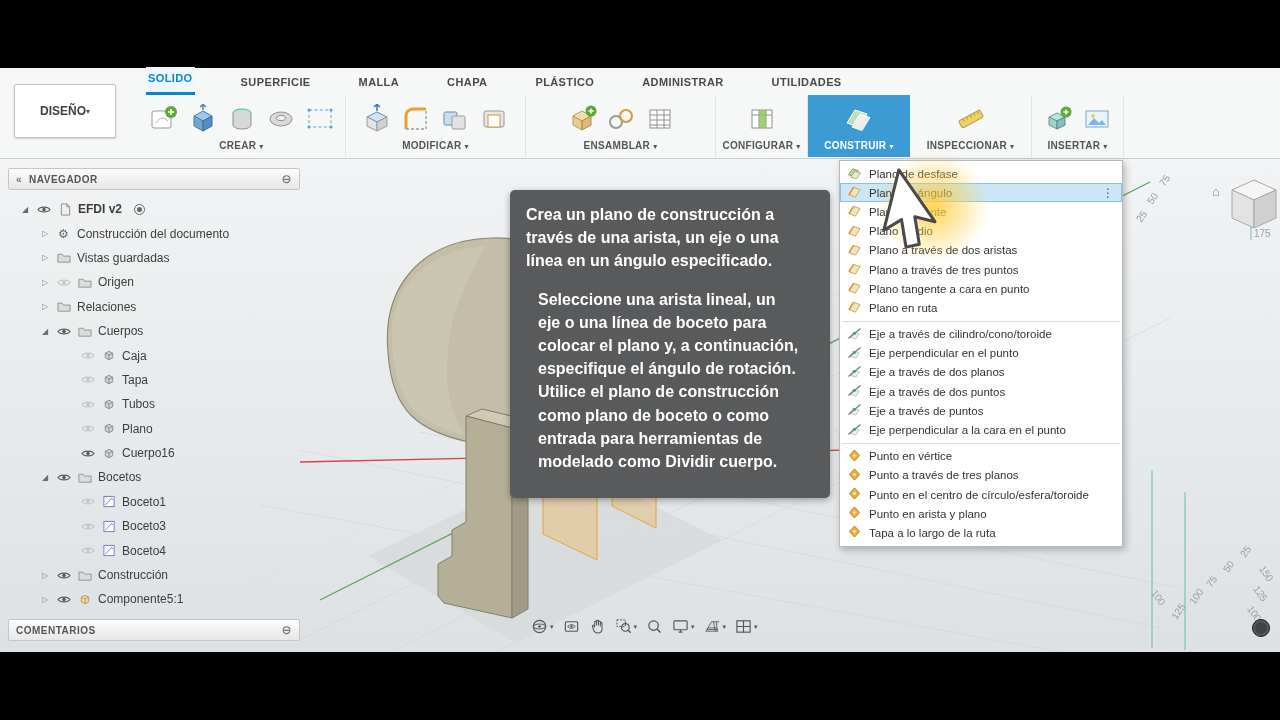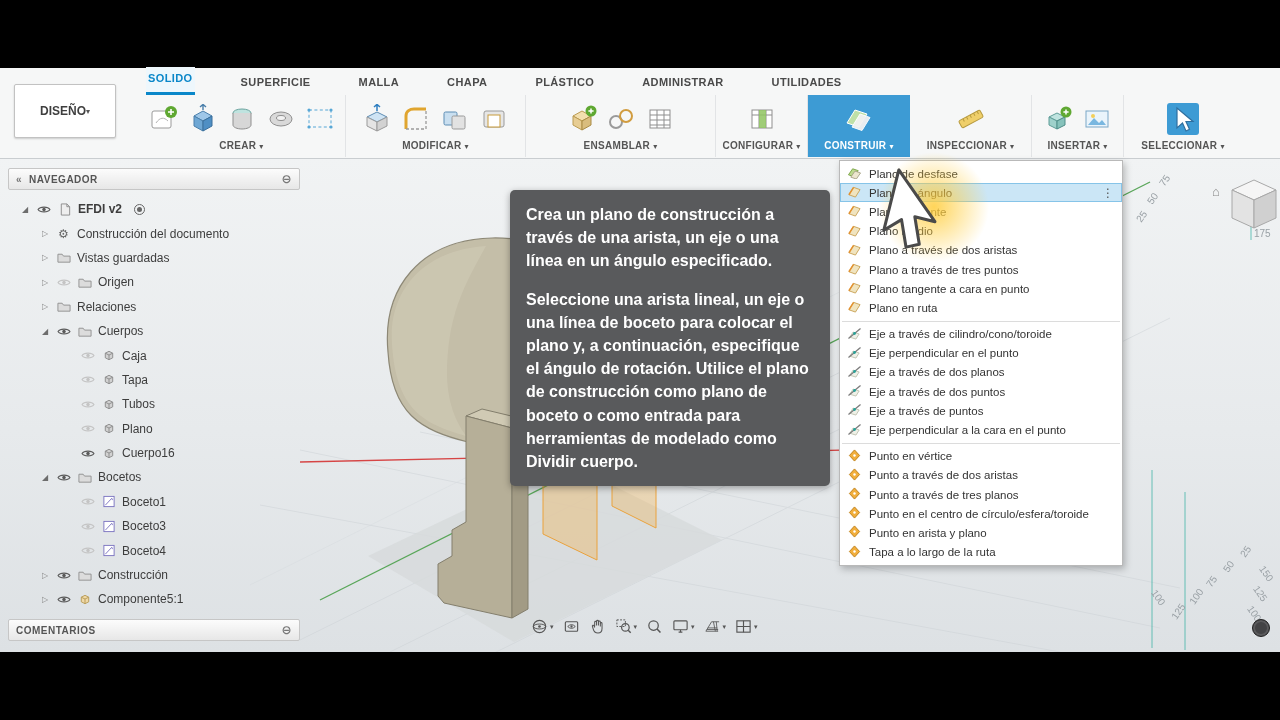--- a/index.html
+++ b/index.html
@@ -63,21 +63,21 @@
   .radio{width:11px;height:11px;border:1.4px solid #666;border-radius:50%;display:inline-flex;
          align-items:center;justify-content:center;margin-left:6px;box-sizing:border-box;}
   .radio-dot{width:5px;height:5px;background:#666;border-radius:50%;}
   .comments{position:absolute;left:8px;top:619px;width:292px;z-index:20;}
 
   
   .tooltip{position:absolute;left:510px;top:190px;width:288px;background:#595a5c;color:#fff;
            border-radius:5px;padding:13px 16px;font-size:16px;line-height:1.45;font-weight:700;
            z-index:35;box-shadow:0 2px 7px rgba(0,0,0,.35);}
   .tooltip p{margin:0 0 15px;}
-  .tooltip p:last-child{margin:0;}
+  .tooltip p:last-child{margin:12px;}
 
   
   .construct-menu{position:absolute;left:839px;top:160px;width:284px;background:#fff;
            border:1px solid #b9b9b9;box-shadow:2px 3px 7px rgba(0,0,0,.25);padding:3px 0;z-index:40;box-sizing:border-box;}
   .menu-item{display:flex;align-items:center;height:19.2px;padding:0 8px 0 7px;gap:7px;
            font-size:11.5px;color:#333;white-space:nowrap;}
   .menu-item.hl{background:#cbe6f6;outline:1px solid #86c4e8;outline-offset:-1px;}
   .menu-sep{height:1px;background:#dcdcdc;margin:3px 2px;}
   .mi{width:15px;height:13px;flex:none;}
   .kebab{margin-left:auto;color:#555;font-size:12px;line-height:1;}
@@ -343,30 +343,20 @@
               <svg viewBox="0 0 30 30">
                 <rect x="4" y="7" width="22" height="16" fill="#eaf4fb" stroke="#7aa7c7"></rect>
                 <path d="M6 21l6-7 5 5 3-3 4 5z" fill="#79b7e0"></path>
                 <circle cx="11" cy="12" r="2" fill="#f3cf5a"></circle>
               </svg>
             </span>
         </div>
         <div class="group-label"><span>INSERTAR</span><span class="caret">▾</span></div>
       </div>
 
-      <div class="group g-seleccionar">
-        <div class="group-icons">
-          <span class="tile sel">
-              <svg viewBox="0 0 30 30">
-                <polygon points="9,4 9,24 14.5,19 18,27 21.5,25.2 18,17.5 25,17.5" fill="#fff" stroke="#2f6f9f" stroke-width="1.2"></polygon>
-              </svg>
-            </span>
-        </div>
-        <div class="group-label"><span>SELECCIONAR</span><span class="caret">▾</span></div>
-      </div>
 
     </div>
   </div>
 
   <div class="navigator">
     <div class="panel-header">
       <span class="hicon">«</span>
       <span class="title">NAVEGADOR</span>
       <span class="circ">⊖</span>
     </div>
@@ -734,27 +724,20 @@
             </svg></span>
           <span>Eje perpendicular a la cara en el punto</span>
         </div>
         <div class="menu-sep"></div>
         <div class="menu-item">
           <span><svg class="mi" viewBox="0 0 16 14">
               <polygon points="8,1 13.5,7 8,13 2.5,7" fill="#f1ae3c" stroke="#bd7d14"></polygon>
               <circle cx="8" cy="7" r="1.3" fill="#fff"></circle>
             </svg></span>
           <span>Punto en vértice</span>
-        </div>
-        <div class="menu-item">
-          <span><svg class="mi" viewBox="0 0 16 14">
-              <polygon points="8,1 13.5,7 8,13 2.5,7" fill="#f1ae3c" stroke="#bd7d14"></polygon>
-              <circle cx="8" cy="7" r="1.3" fill="#fff"></circle>
-            </svg></span>
-          <span>Punto a través de dos aristas</span>
         </div>
         <div class="menu-item">
           <span><svg class="mi" viewBox="0 0 16 14">
               <polygon points="8,1 13.5,7 8,13 2.5,7" fill="#f1ae3c" stroke="#bd7d14"></polygon>
               <circle cx="8" cy="7" r="1.3" fill="#fff"></circle>
             </svg></span>
           <span>Punto a través de tres planos</span>
         </div>
         <div class="menu-item">
           <span><svg class="mi" viewBox="0 0 16 14">

